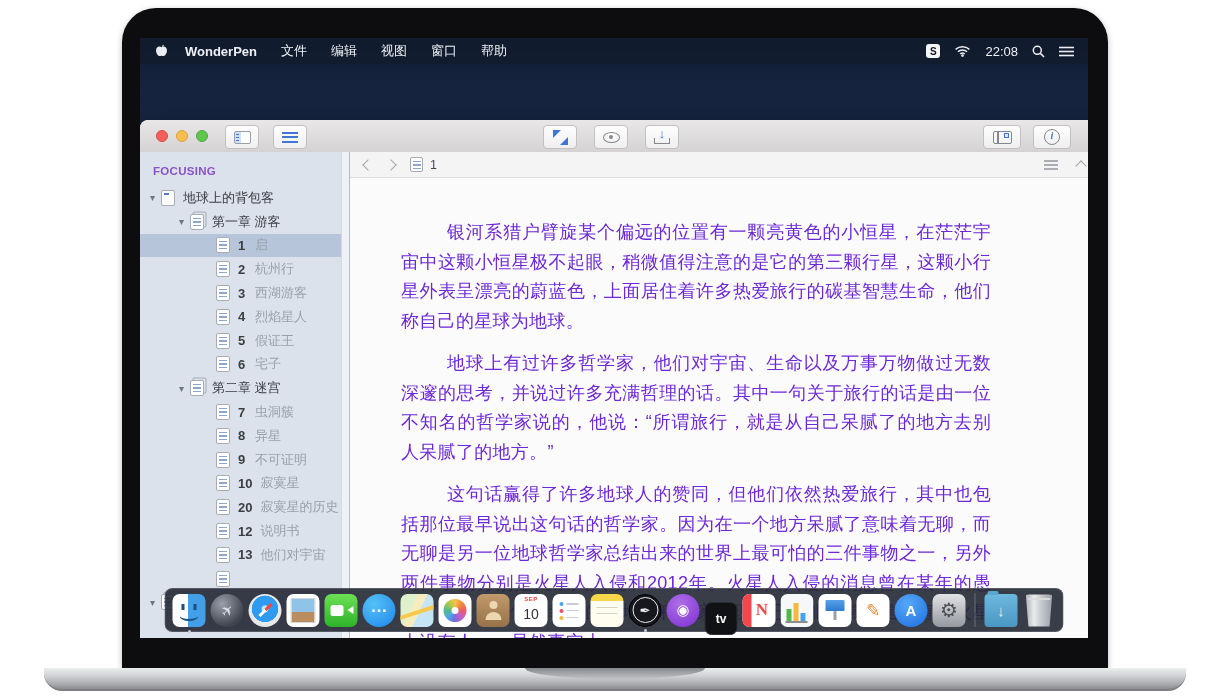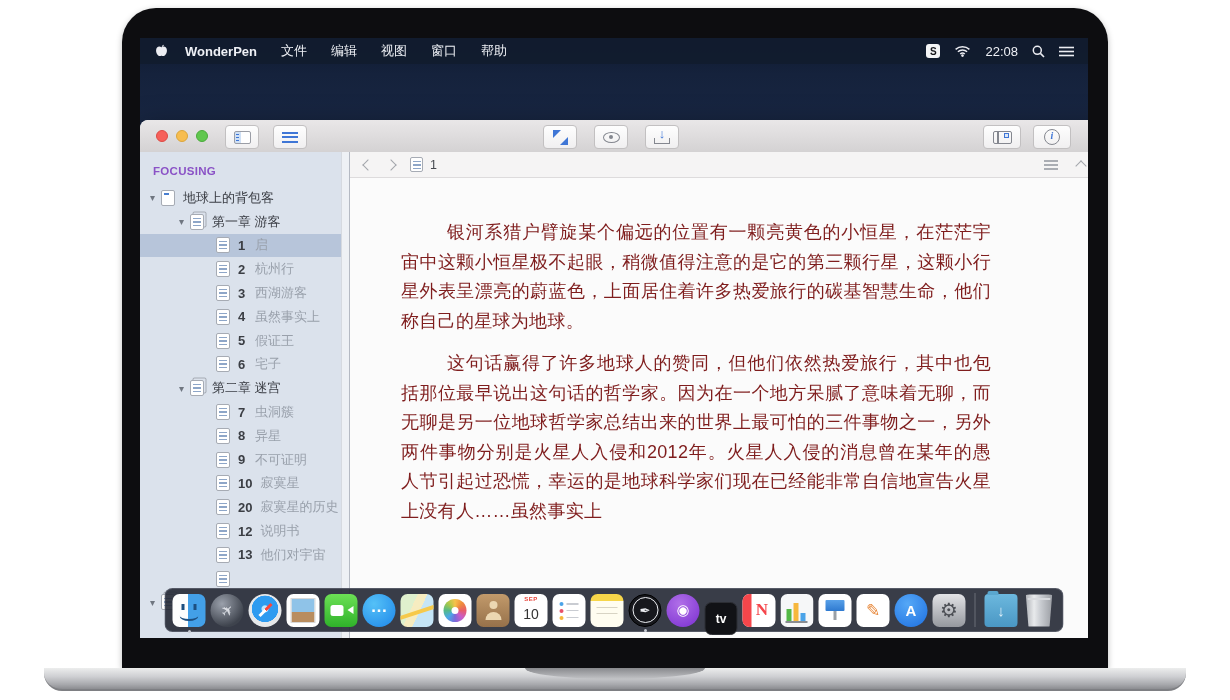--- a/index.html
+++ b/index.html
@@ -93,21 +93,21 @@
   .chev.back{transform:rotate(45deg);}
   .chev.fwd{transform:rotate(-135deg);}
   .chev.up{transform:rotate(135deg);margin-top:3px;}
   .chev.down{transform:rotate(-45deg);margin-top:-2px;}
   .ed-doc-icon{width:13px;height:15px;margin-right:-8px;}
   .ed-doc-num{font-size:12.5px;color:#46494f;}
   .ed-right{margin-left:auto;display:flex;align-items:center;gap:19px;}
   .g-outline{width:14px;height:10px;background:repeating-linear-gradient(180deg,#aaadb3 0 1.5px,transparent 1.5px 4.2px);}
   .ed-text{position:absolute;left:0;top:26px;right:0;bottom:0;overflow:hidden;}
   .ed-col{margin:40px 0 0 51px;width:590px;}
-  .ed-col p{margin:0 0 13px;font-size:18px;line-height:29.5px;color:#7f1d1d;font-weight:500;
+  .ed-col p{margin:0 0 13px;font-size:18px;line-height:29.5px;color:#6d28d9;font-weight:500;
             text-align:justify;text-indent:2.55em;letter-spacing:.3px;}
   
   .dock{position:absolute;left:50%;transform:translateX(-50%);bottom:6px;height:44px;z-index:50;
         background:rgba(36,40,52,.9);border:1px solid rgba(165,170,185,.28);border-radius:8px;
         display:flex;align-items:center;gap:5px;padding:0 7px;box-sizing:border-box;}
   .dock-sep{width:1px;height:34px;background:rgba(195,200,210,.35);margin:0 4px;flex:none;}
   .dock-icon{width:33px;height:33px;border-radius:7px;position:relative;flex:none;overflow:visible;cursor:default;}
   .dock-icon .lbl{position:absolute;inset:0;display:flex;align-items:center;justify-content:center;}
   .run-dot{position:absolute;bottom:-6px;left:50%;transform:translateX(-50%);width:3px;height:3px;border-radius:50%;background:#c9ccd4;}
   .di-finder{background:linear-gradient(90deg,#fdfdfd 0 48%,#43a0e8 48%);}
@@ -287,21 +287,21 @@
             <div class="tree-row ind2">
               <span class="disclosure"></span>
               <span class="doc-icon numbered"></span>
               <span class="num">3</span>
               <span class="label">西湖游客</span>
             </div>
             <div class="tree-row ind2">
               <span class="disclosure"></span>
               <span class="doc-icon numbered"></span>
               <span class="num">4</span>
-              <span class="label">虽然事实上</span>
+              <span class="label">烈焰星人</span>
             </div>
             <div class="tree-row ind2">
               <span class="disclosure"></span>
               <span class="doc-icon numbered"></span>
               <span class="num">5</span>
               <span class="label">假证王</span>
             </div>
             <div class="tree-row ind2">
               <span class="disclosure"></span>
               <span class="doc-icon numbered"></span>
@@ -377,20 +377,21 @@
           <span class="ed-doc-num">1</span>
           <span class="ed-right">
             <span class="g-outline"></span>
             <span class="chev up"></span>
             <span class="chev down"></span>
           </span>
         </div>
         <div class="ed-text">
           <div class="ed-col" id="paragraphs">
               <p>银河系猎户臂旋某个偏远的位置有一颗亮黄色的小恒星，在茫茫宇宙中这颗小恒星极不起眼，稍微值得注意的是它的第三颗行星，这颗小行星外表呈漂亮的蔚蓝色，上面居住着许多热爱旅行的碳基智慧生命，他们称自己的星球为地球。</p>
+              <p>地球上有过许多哲学家，他们对宇宙、生命以及万事万物做过无数深邃的思考，并说过许多充满哲理的话。其中一句关于旅行的话是由一位不知名的哲学家说的，他说：“所谓旅行，就是从自己呆腻了的地方去别人呆腻了的地方。”</p>
               <p>这句话赢得了许多地球人的赞同，但他们依然热爱旅行，其中也包括那位最早说出这句话的哲学家。因为在一个地方呆腻了意味着无聊，而无聊是另一位地球哲学家总结出来的世界上最可怕的三件事物之一，另外两件事物分别是火星人入侵和2012年。火星人入侵的消息曾在某年的愚人节引起过恐慌，幸运的是地球科学家们现在已经能非常自信地宣告火星上没有人……虽然事实上</p>
             </div>
         </div>
       </div>
     </div>
   </div>
 
   <div class="dock" id="dock">
       <div class="dock-icon di-finder">
         <span class="run-dot"></span>

